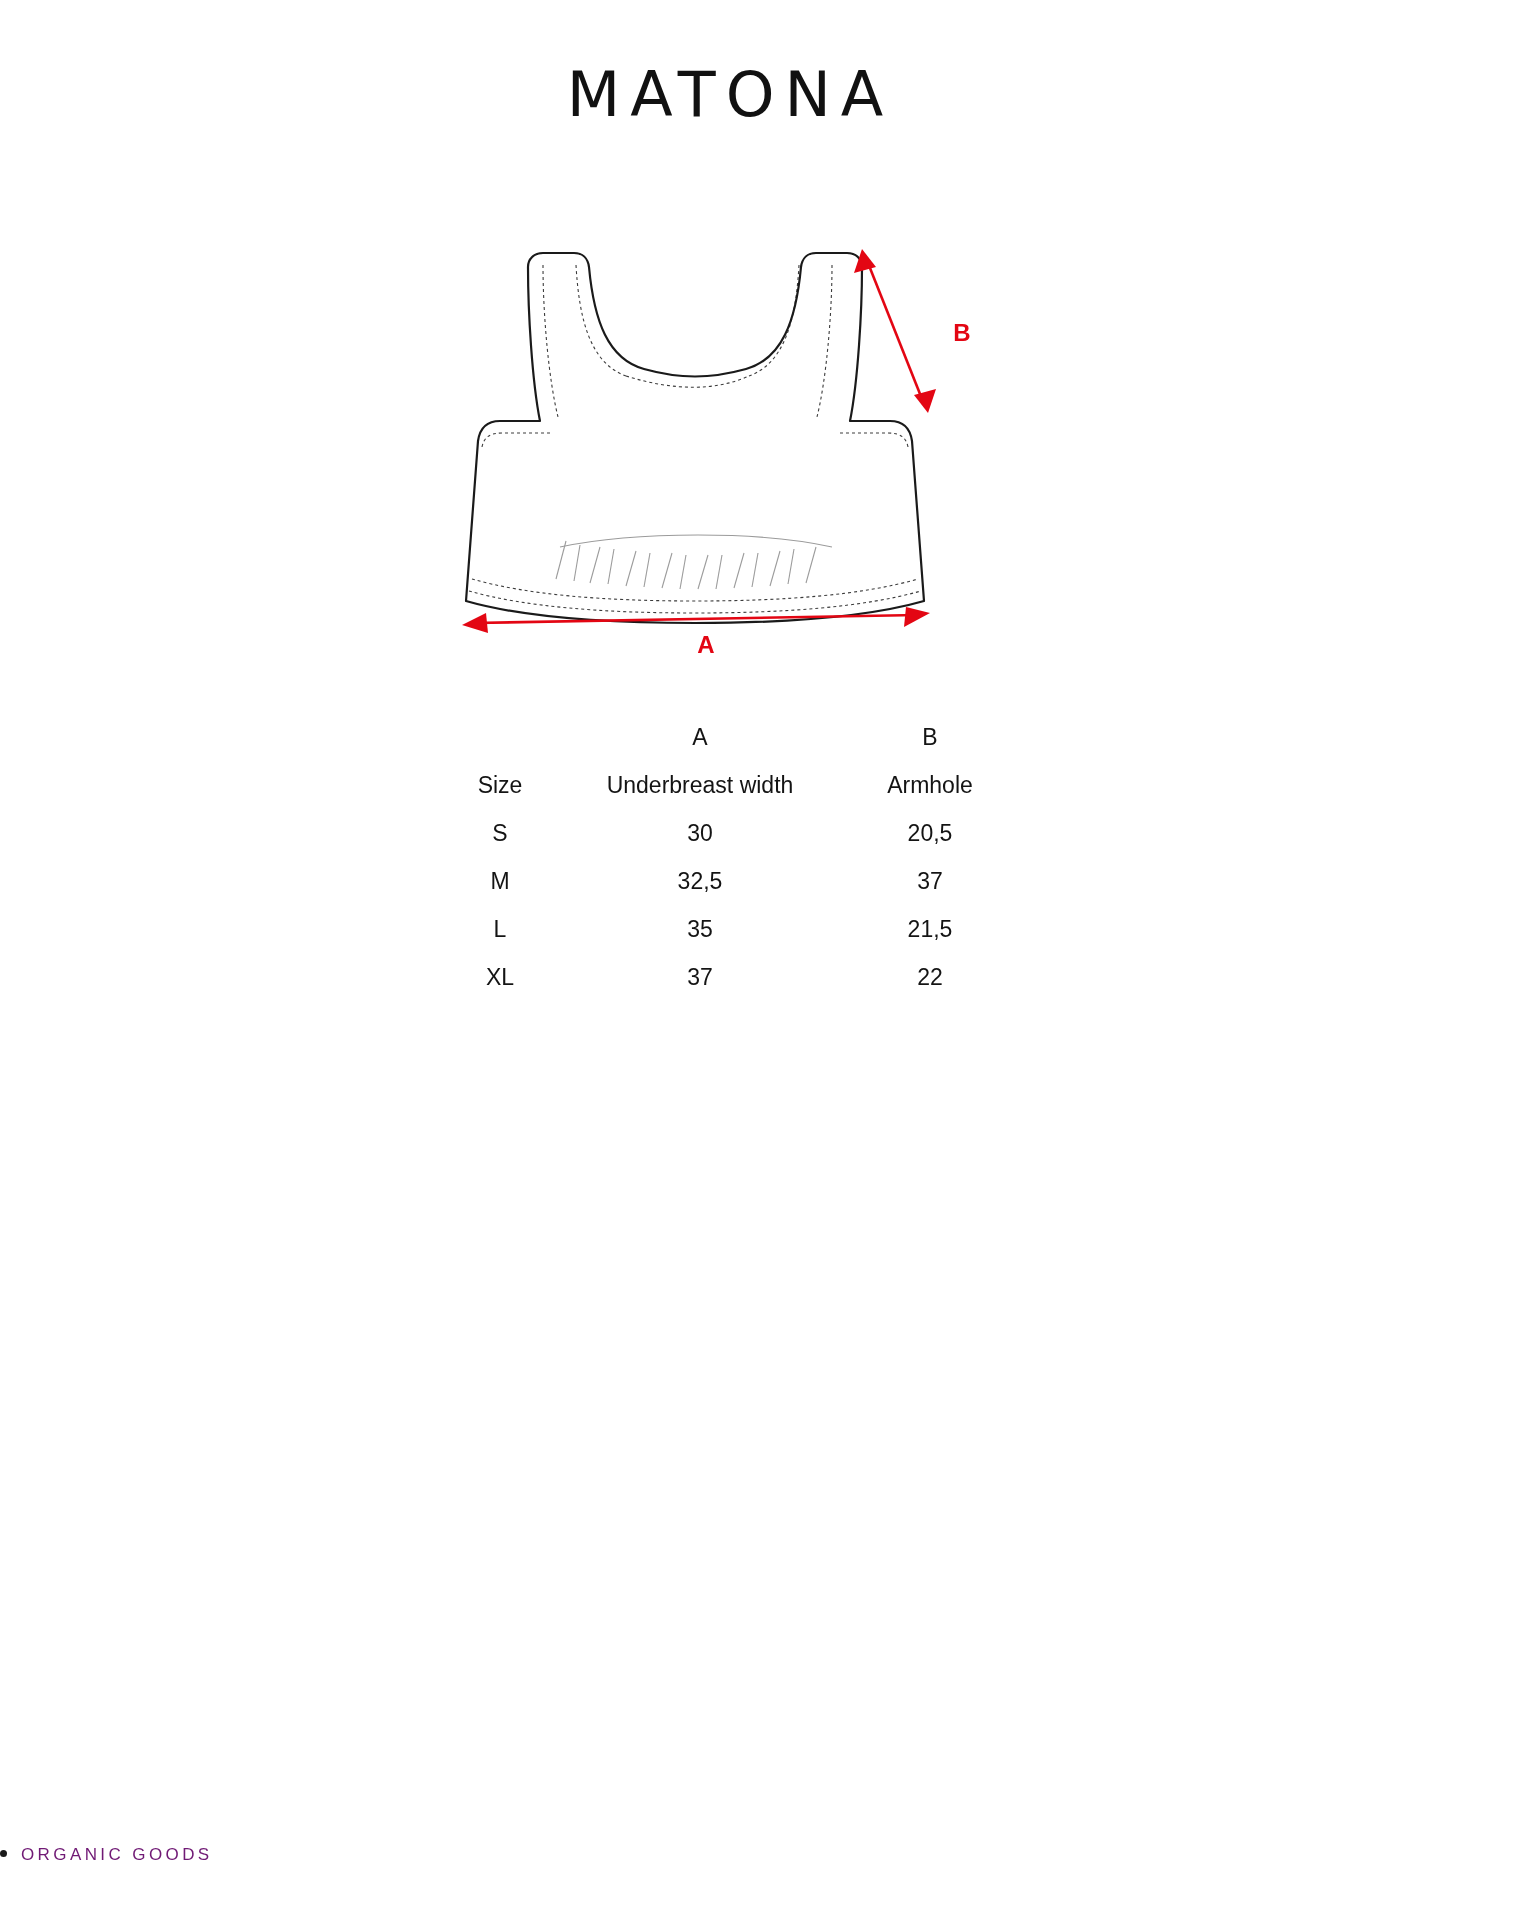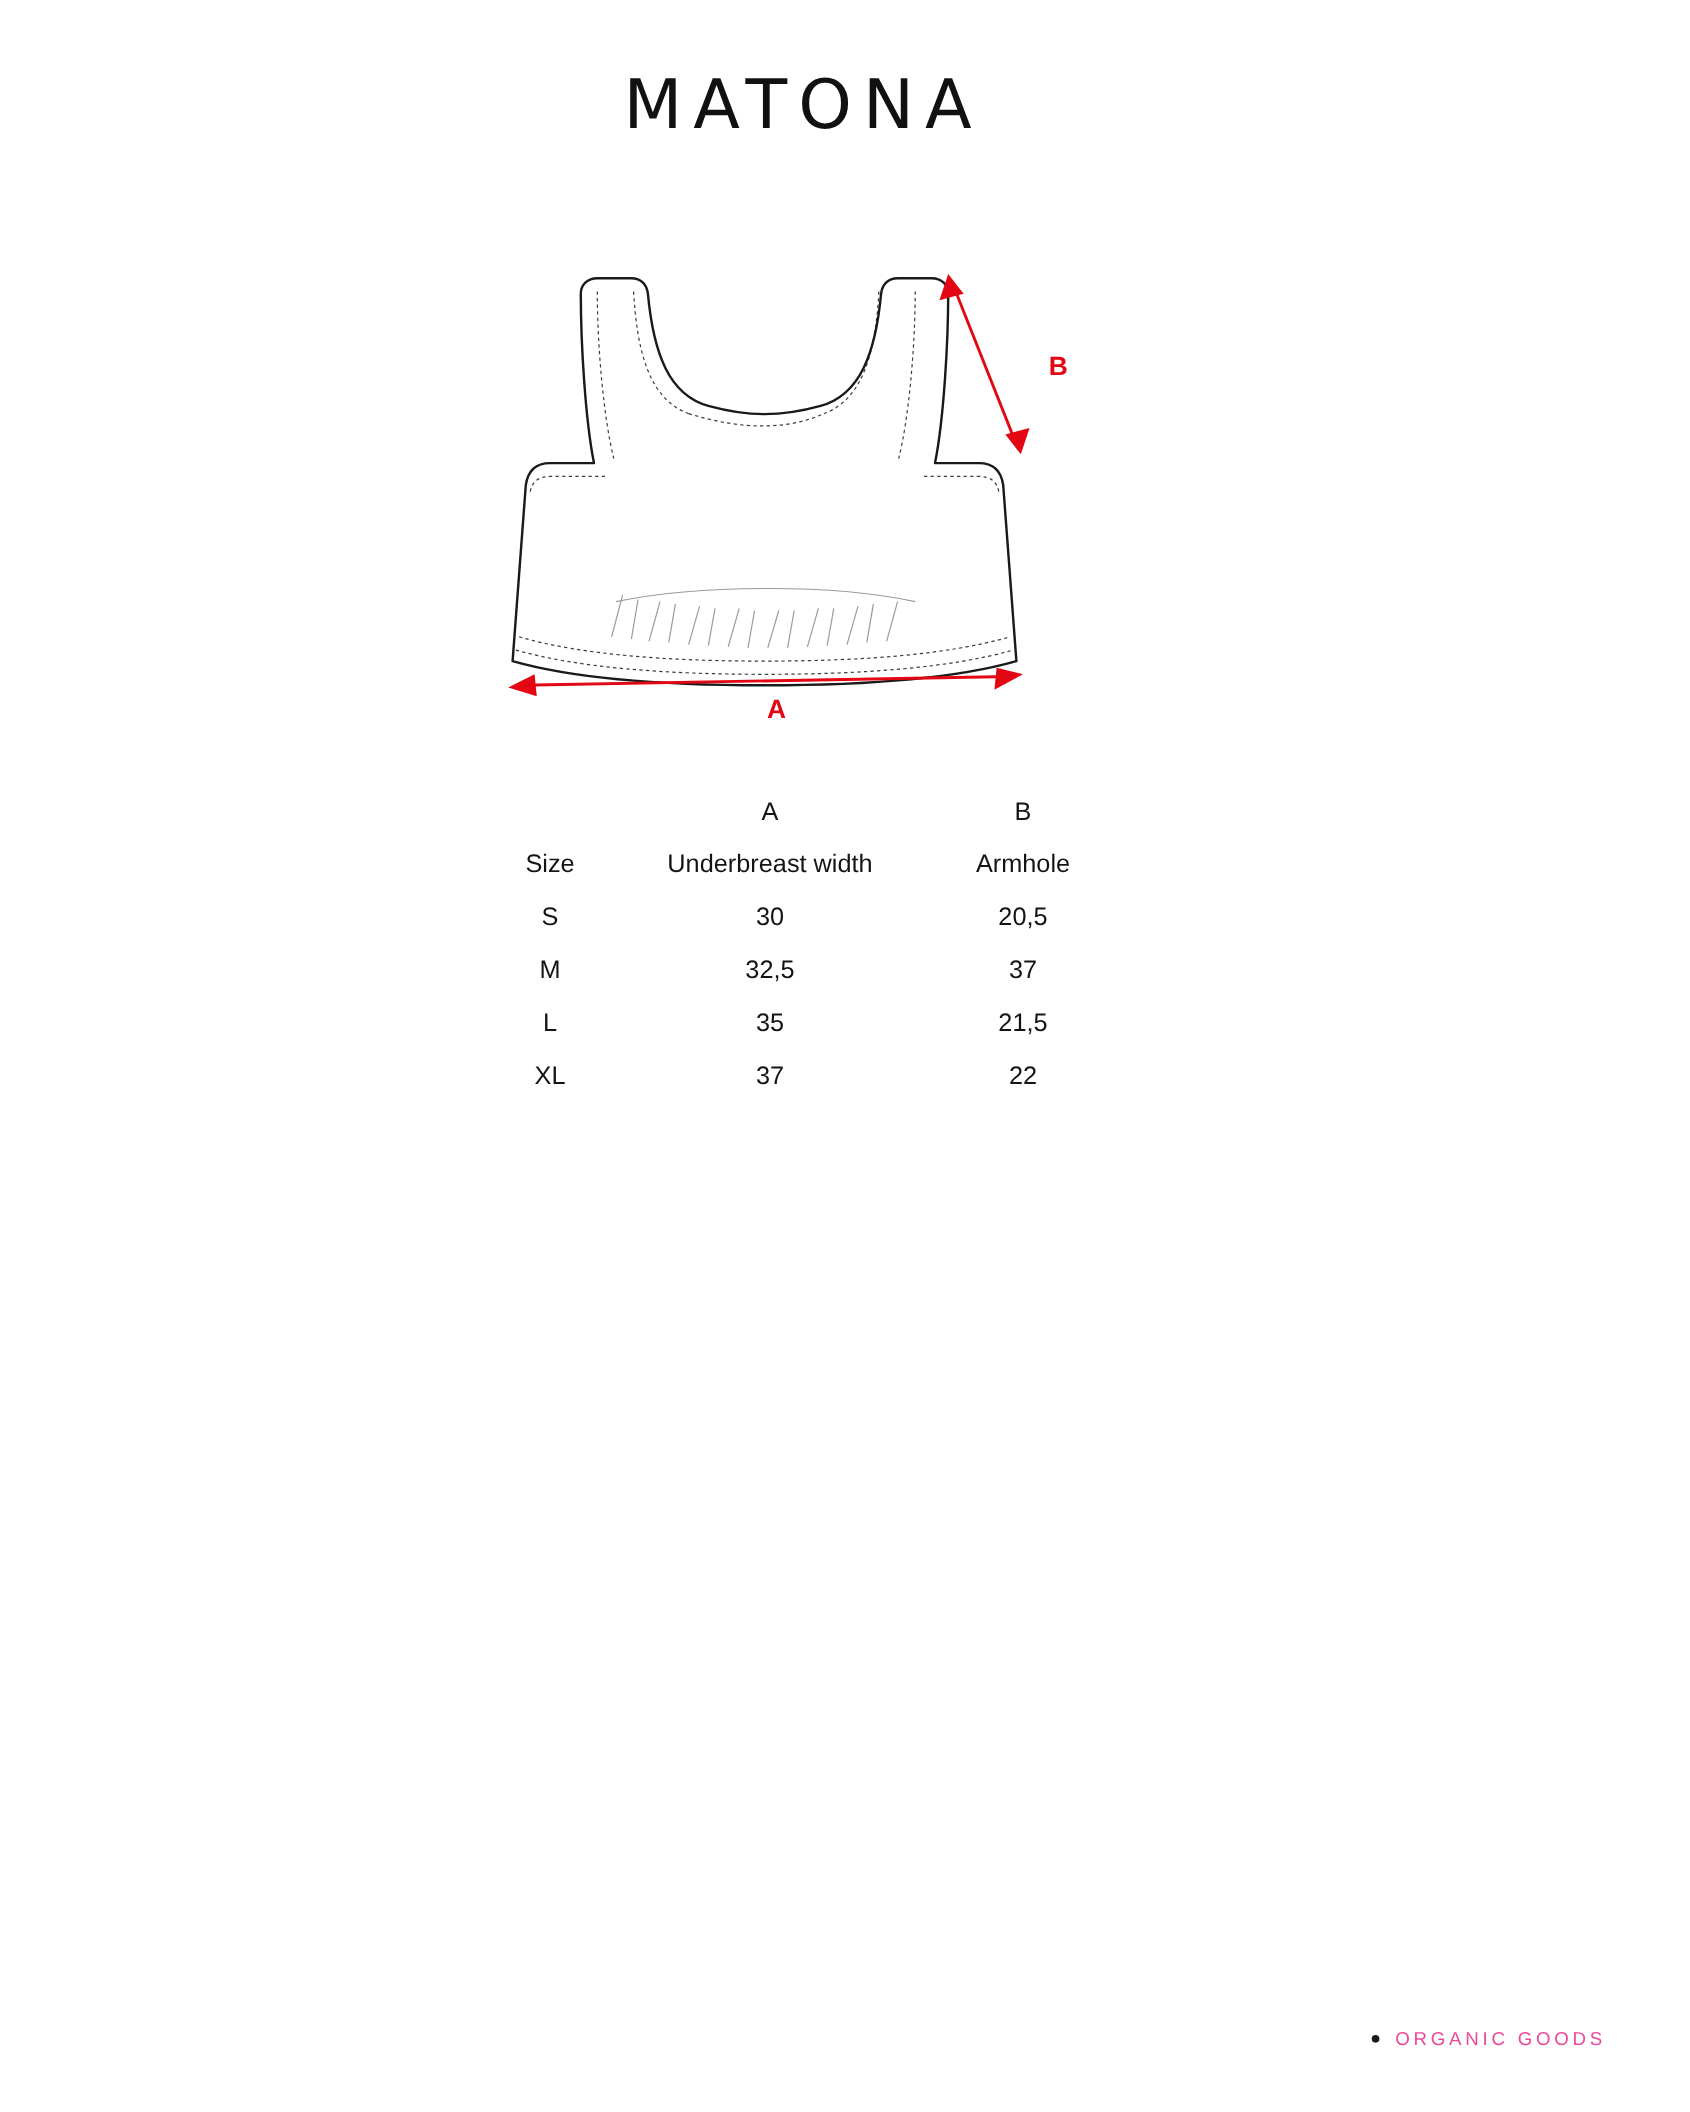--- a/index.html
+++ b/index.html
@@ -94,26 +94,26 @@
     text-align: center;
     font-size: 21px;
     margin-top: 52px;
     color: #1a1a1a;
   }
 
   
   .footer {
     position: absolute;
     left: 0;
-    right: 0;
+    right: 12px;
     bottom: 55px;
-    text-align: right;
+    text-align: left;
     font-size: 17px;
     letter-spacing: 3.4px;
-    color: #ec4899;
+    color: #701a75;
   }
   .footer .dot {
     display: inline-block;
     width: 7px;
     height: 7px;
     border-radius: 50%;
     background: #1a1a1a;
     vertical-align: middle;
     margin-right: 14px;
     position: relative;

